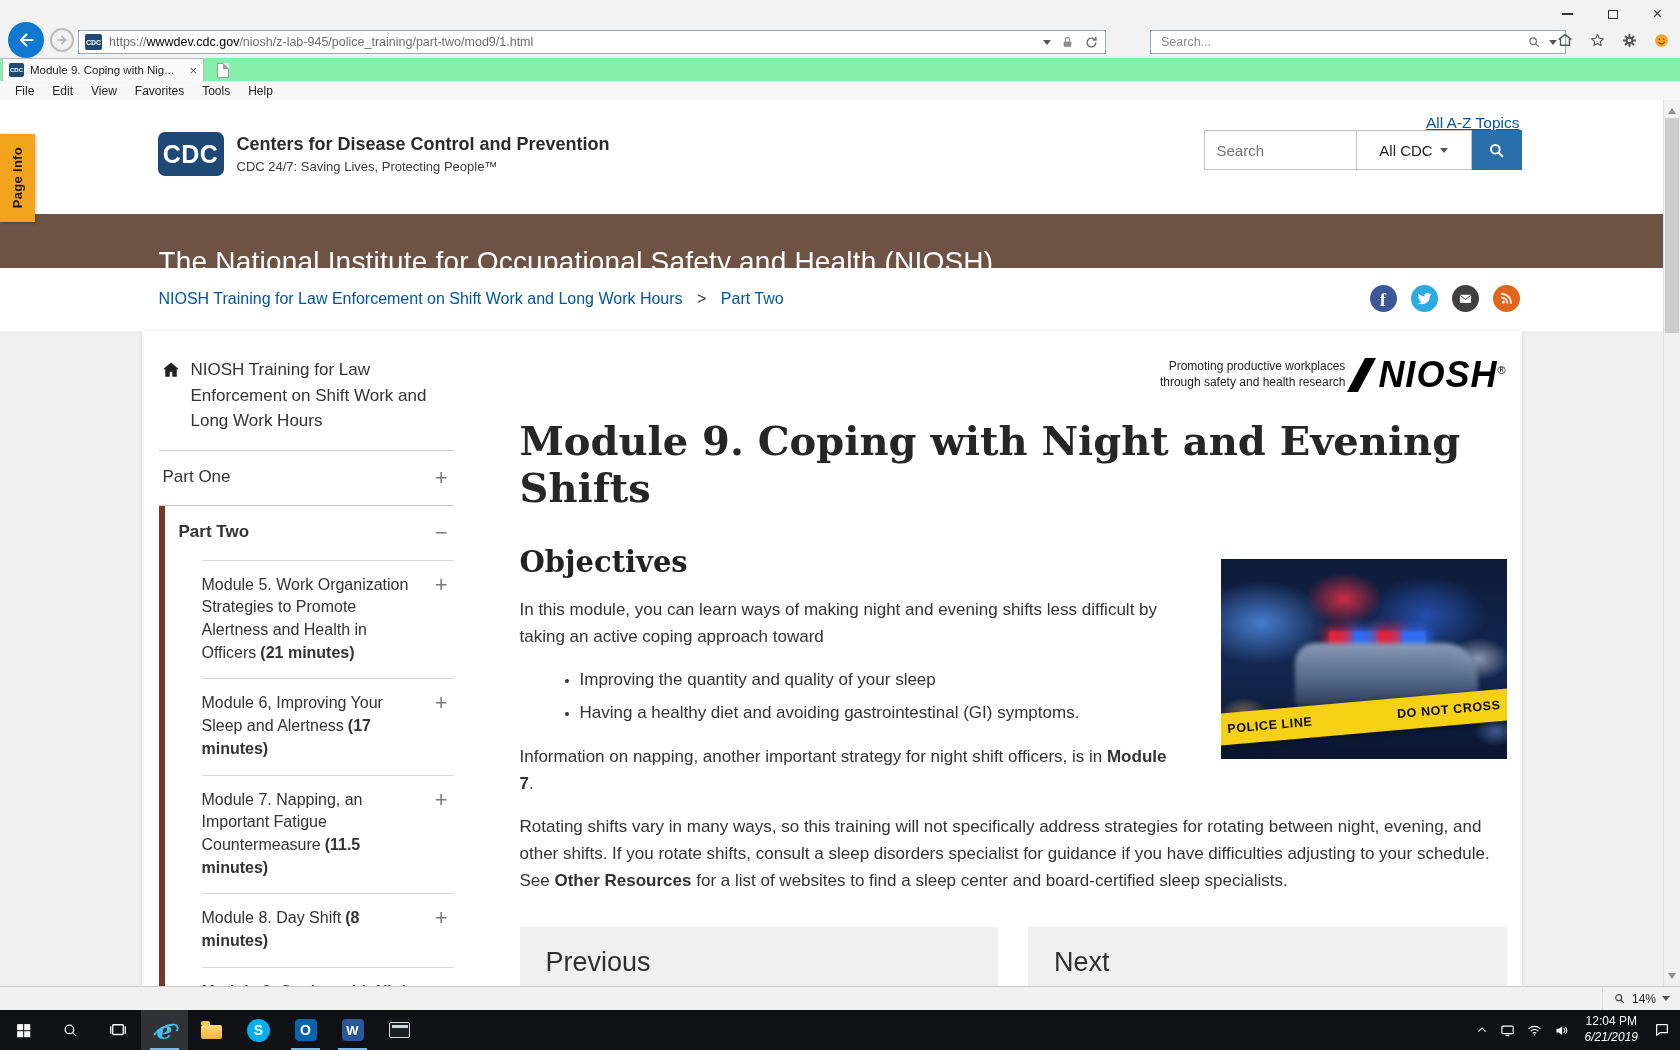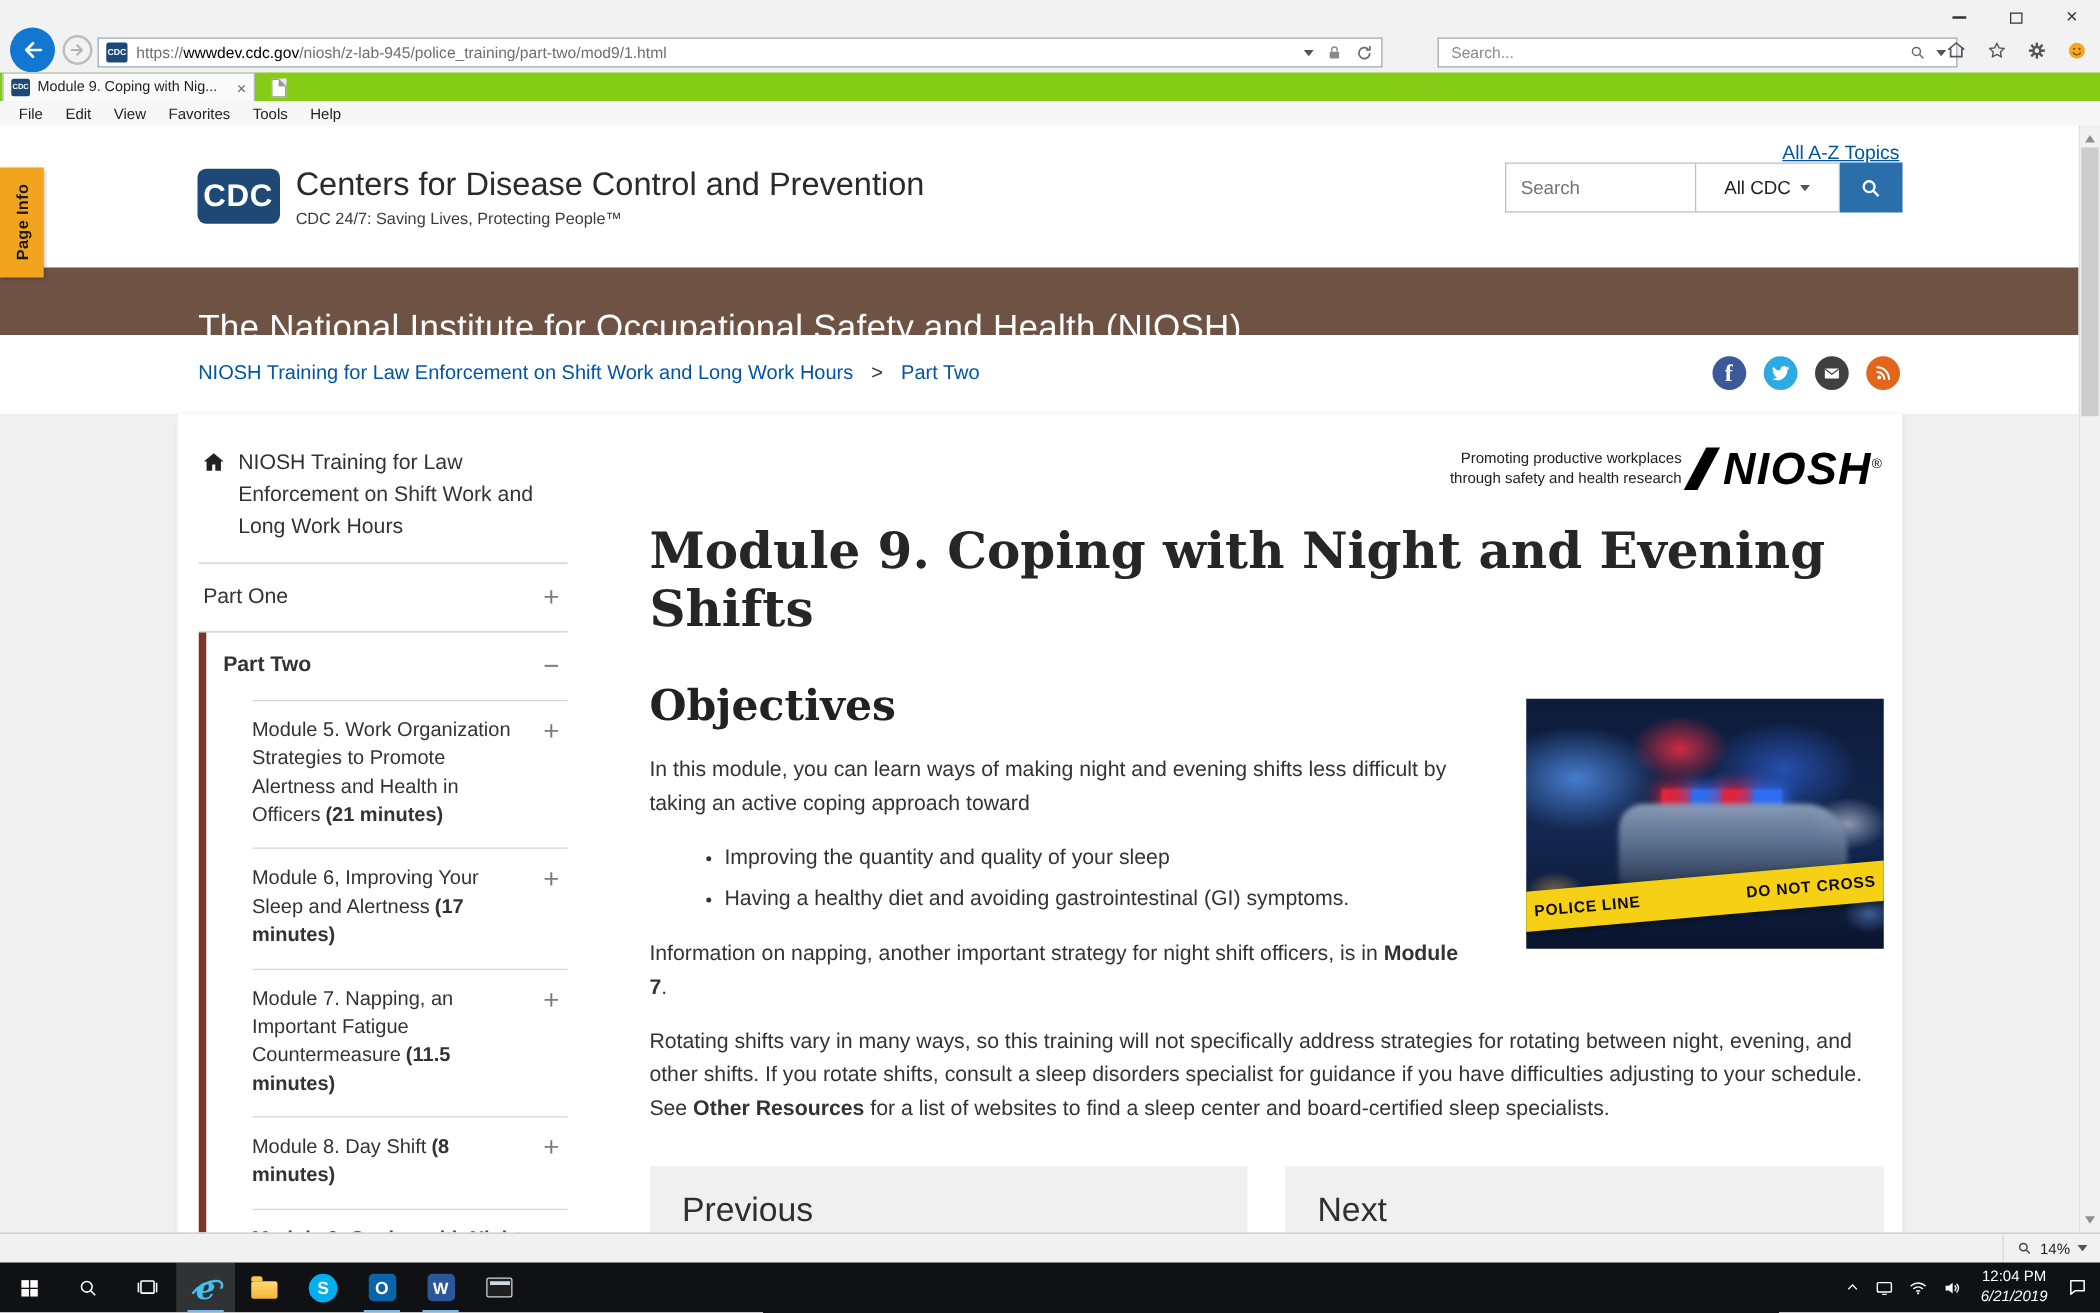--- a/index.html
+++ b/index.html
@@ -29,21 +29,21 @@
   .url-icons { display:flex; align-items:center; gap:10px; flex:none; }
   .tri-dn { width:0; height:0; border:4px solid transparent; border-top:5px solid #555; margin-top:4px; }
 
   .searchbox { position:absolute; left:1150px; top:30px; width:416px; height:24px; background:#fff; border:1px solid #98a8b5; display:flex; align-items:center; padding:0 8px; gap:8px; }
   .searchbox input { flex:1; border:none; outline:none; font-size:12.5px; color:#333; background:transparent; }
   .searchbox input::placeholder { color:#8a8a8a; }
 
   .chrome-icons { position:absolute; right:10px; top:31px; display:flex; align-items:center; gap:15px; }
   .cicon { cursor:pointer; display:flex; align-items:center; }
 
-  .tab-row { position:absolute; top:58px; left:0; right:0; height:23px; background:#84cc16; }
+  .tab-row { position:absolute; top:58px; left:0; right:0; height:23px; background:#86efac; }
   .tab { position:absolute; left:2px; top:0; width:202px; height:23px; background:#fafafa; border:1px solid #bcbcbc; border-bottom:none; display:flex; align-items:center; padding:0 6px; gap:6px; cursor:pointer; }
   .fav.tiny { width:15px; height:14px; font-size:6px; }
   .tab-title { font-size:11.5px; color:#222; white-space:nowrap; overflow:hidden; flex:1; }
   .tab-close { font-size:13px; color:#666; cursor:pointer; }
   .newtab { position:absolute; left:210px; top:3px; width:26px; height:18px; display:flex; align-items:center; justify-content:center; cursor:pointer; }
   .page-ic { width:12px; height:15px; background:#fdfdfd; border:1px solid #9a9a9a; position:relative; }
   .page-ic::after { content:""; position:absolute; top:-1px; right:-1px; border:3px solid #eaeaea; border-left-color:#9a9a9a; border-bottom-color:#9a9a9a; }
 
   .menu-row { position:absolute; top:81px; left:0; right:0; height:19px; background:#f7f7f7; display:flex; align-items:center; padding-left:6px; }
   .menu-item { font-size:12px; color:#222; padding:0 9px; cursor:pointer; }
@@ -63,21 +63,21 @@
 
   
   .pageinfo { position:absolute; left:0; top:34px; width:35px; height:88px; background:#f2a41e; display:flex; align-items:center; justify-content:center; z-index:20; cursor:pointer; box-shadow:1px 1px 3px rgba(0,0,0,.25); }
   .pageinfo span { writing-mode:vertical-rl; transform:rotate(180deg); font-size:13px; font-weight:700; color:#1a1a1a; letter-spacing:.3px; }
 
   
   .site-header { height:114px; background:#fff; flex:none; }
   .az { position:absolute; top:14px; right:2px; color:#0056a3; text-decoration:underline; font-size:15.5px; }
   .brand { position:absolute; left:16px; top:32px; display:flex; align-items:center; gap:13px; }
   .cdc-logo { width:66px; height:44px; border-radius:7px; background:#1e4976; color:#fff; font-weight:800; font-size:25px; display:flex; align-items:center; justify-content:center; letter-spacing:.5px; }
-  .brand-title { font-size:26px; font-weight:400; color:#2b2b2b; }
+  .brand-title { font-size:18px; font-weight:700; color:#2b2b2b; }
   .brand-tag { font-size:13px; color:#3c3c3c; margin-top:4px; }
   .hsearch { position:absolute; right:0; top:30px; display:flex; height:40px; align-items:stretch; }
   .hsearch input { width:152px; border:1px solid #bfbfbf; border-right:none; padding:0 12px; font-size:15px; outline:none; font-family:inherit; }
   .hsearch input::placeholder { color:#757575; }
   .scope { width:116px; border:1px solid #bfbfbf; display:flex; align-items:center; justify-content:center; gap:7px; font-size:15px; color:#222; background:#fff; cursor:pointer; }
   .sbtn { width:50px; background:#2a6fac; border:none; display:flex; align-items:center; justify-content:center; cursor:pointer; }
 
   
   .banner { background:#6e5345; height:54px; flex:none; }
   .banner .wrap { height:100%; display:flex; align-items:center; }
@@ -118,21 +118,21 @@
 
   
   .main { flex:1; padding:0 15px 30px 48px; }
   .niosh-logo { display:flex; justify-content:flex-end; align-items:center; margin-top:26px; }
   .promoting { text-align:right; font-size:12px; color:#1d1d1d; line-height:1.3; margin-right:11px; }
   .slash { width:11px; height:34px; background:#000; transform:skewX(-28deg); margin-right:11px; }
   .wordmark { font-size:36px; font-weight:800; font-style:italic; color:#000; letter-spacing:1px; line-height:1; }
   .wordmark sup { font-size:11px; font-style:normal; font-weight:400; }
 
   h1.article-title { font-family:"DejaVu Serif","Liberation Serif",serif; font-size:40px; font-weight:700; color:#262626; margin:24px 0 4px; }
-  h2.obj { font-family:"DejaVu Serif","Liberation Serif",serif; font-size:34px; font-weight:700; color:#222; margin:34px 0 18px; }
+  h2.obj { font-family:"DejaVu Serif","Liberation Serif",serif; font-size:29px; font-weight:700; color:#222; margin:34px 0 18px; }
   .article p { font-size:17px; line-height:1.58; color:#333; margin:0 0 16px; }
   .article ul { margin:0 0 18px; padding-left:60px; }
   .article li { font-size:17px; line-height:1.55; margin:7px 0; }
   .article li::marker { color:#333; font-size:13px; }
 
   
   .photo { float:right; width:286px; height:200px; margin:14px 0 20px 40px; position:relative; overflow:hidden;
     background:
       radial-gradient(95px 60px at 14% 32%, rgba(80,140,230,.85), transparent 70%),
       radial-gradient(55px 38px at 43% 20%, rgba(225,45,65,.9), transparent 70%),

